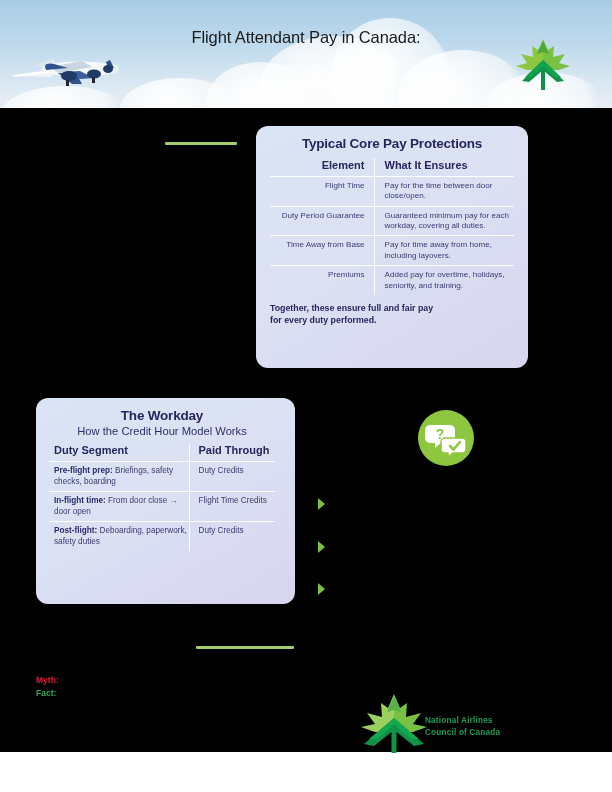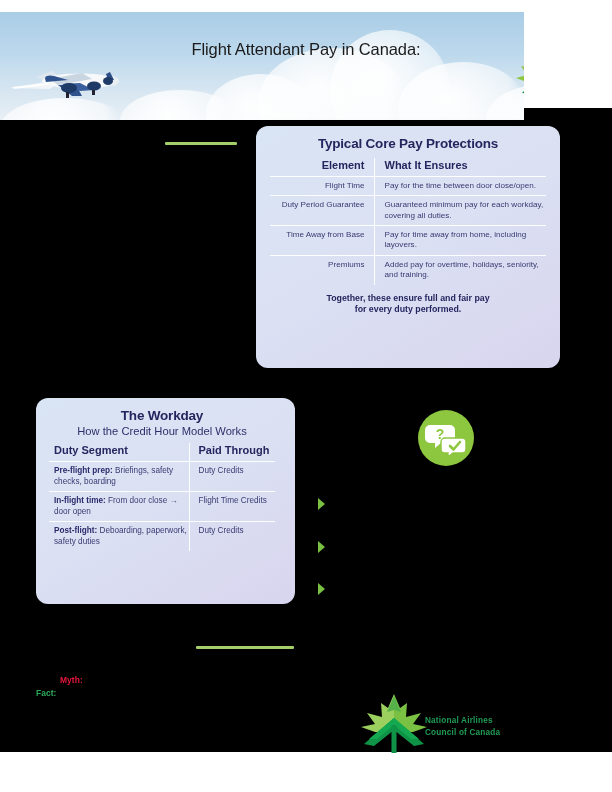--- a/index.html
+++ b/index.html
@@ -12,21 +12,21 @@
   .page { position:relative; width:612px; height:792px; background:#ffffff; }
 
   
   .body-bg {
     position:absolute; left:0; top:108px; width:612px; height:644px;
     background:#000000;
   }
 
   
   .header {
-    position:absolute; left:0; top:12px; width:524px; height:108px;
+    position:absolute; left:0; top:0; width:612px; height:108px;
     background:linear-gradient(180deg,#a9cde6 0%,#bcd8ec 38%,#cfe2f0 62%,#e8eff5 100%);
     overflow:hidden;
   }
   .cloud {
     position:absolute; border-radius:50%;
     background:radial-gradient(circle at 40% 40%, rgba(255,255,255,0.96), rgba(255,255,255,0.55) 62%, rgba(255,255,255,0) 78%);
   }
   .c1 { left:258px; top:36px; width:150px; height:110px; }
   .c2 { left:330px; top:18px; width:120px; height:120px; }
   .c3 { left:206px; top:62px; width:110px; height:80px; }
@@ -64,42 +64,42 @@
 
   
   .card {
     position:absolute; border-radius:12px;
     background:linear-gradient(150deg,#d9e4f4 0%,#dbe1f3 45%,#d8d5ef 100%);
     box-shadow:0 2px 9px rgba(0,0,0,0.45);
     color:#2a2a6b;
   }
 
   
-  .card-core { left:256px; top:126px; width:304px; height:242px; padding:10px 14px 16px 14px; }
+  .card-core { left:256px; top:126px; width:272px; height:242px; padding:10px 14px 16px 14px; }
   .core-title {
     text-align:center; font-size:13.5px; font-weight:bold; color:#26265f;
     letter-spacing:-0.2px; margin-bottom:7px;
   }
   table.tbl { width:100%; border-collapse:collapse; }
   table.tbl th {
     font-size:11px; font-weight:bold; color:#26265f; padding:1px 0 5px 0;
     vertical-align:bottom;
   }
   table.tbl td {
     font-size:8.1px; color:#3a3a72; line-height:1.28;
     padding:4px 0 4px 0; vertical-align:top;
     border-top:1px solid rgba(255,255,255,0.95);
   }
   .core-tbl .c-el  { width:104px; text-align:right; padding-right:9px; }
   .core-tbl .c-wh  { text-align:left; padding-left:10px; border-left:1px solid rgba(255,255,255,0.95); }
   .core-tbl th.c-el { text-align:right; padding-right:9px; }
   .core-tbl th.c-wh { text-align:left; padding-left:10px; border-left:1px solid rgba(255,255,255,0.95); }
   .core-tbl tr.hdr th { border-bottom:1px solid rgba(255,255,255,0.95); }
   .core-foot {
-    text-align:center; font-size:8.8px; font-weight:bold; color:#26265f;
+    text-align:left; font-size:8.8px; font-weight:bold; color:#26265f;
     line-height:1.35; margin-top:8px;
   }
 
   
   .card-work { left:36px; top:398px; width:259px; height:206px; padding:10px 20px 9px 13px; }
   .work-title {
     text-align:center; font-size:13.5px; font-weight:bold; color:#26265f;
     letter-spacing:-0.2px;
   }
   .work-sub {
@@ -123,21 +123,21 @@
   
   .chev { position:absolute; width:8px; height:12px; }
   .chev svg { display:block; }
   .chev-1 { left:317px; top:498px; }
   .chev-2 { left:317px; top:541px; }
   .chev-3 { left:317px; top:583px; }
 
   
   .mf-list { position:absolute; left:36px; top:674px; width:300px; }
   .mf-row { font-size:8.4px; line-height:1.55; font-weight:bold; letter-spacing:0.1px; }
-  .mf-myth { color:#e8173d;margin-left:24px; }
+  .mf-myth { color:#e8173d; }
   .mf-fact { color:#2eab5a; }
 
   
   .footer-logo { position:absolute; left:358px; top:692px; width:72px; height:62px; }
   .footer-words {
     position:absolute; left:425px; top:715px; width:150px;
     color:#1f9d55; font-size:8.2px; font-weight:bold; line-height:1.5;
     letter-spacing:0.2px;
   }
   .footer-words .l2 { color:#1f9d55; }

